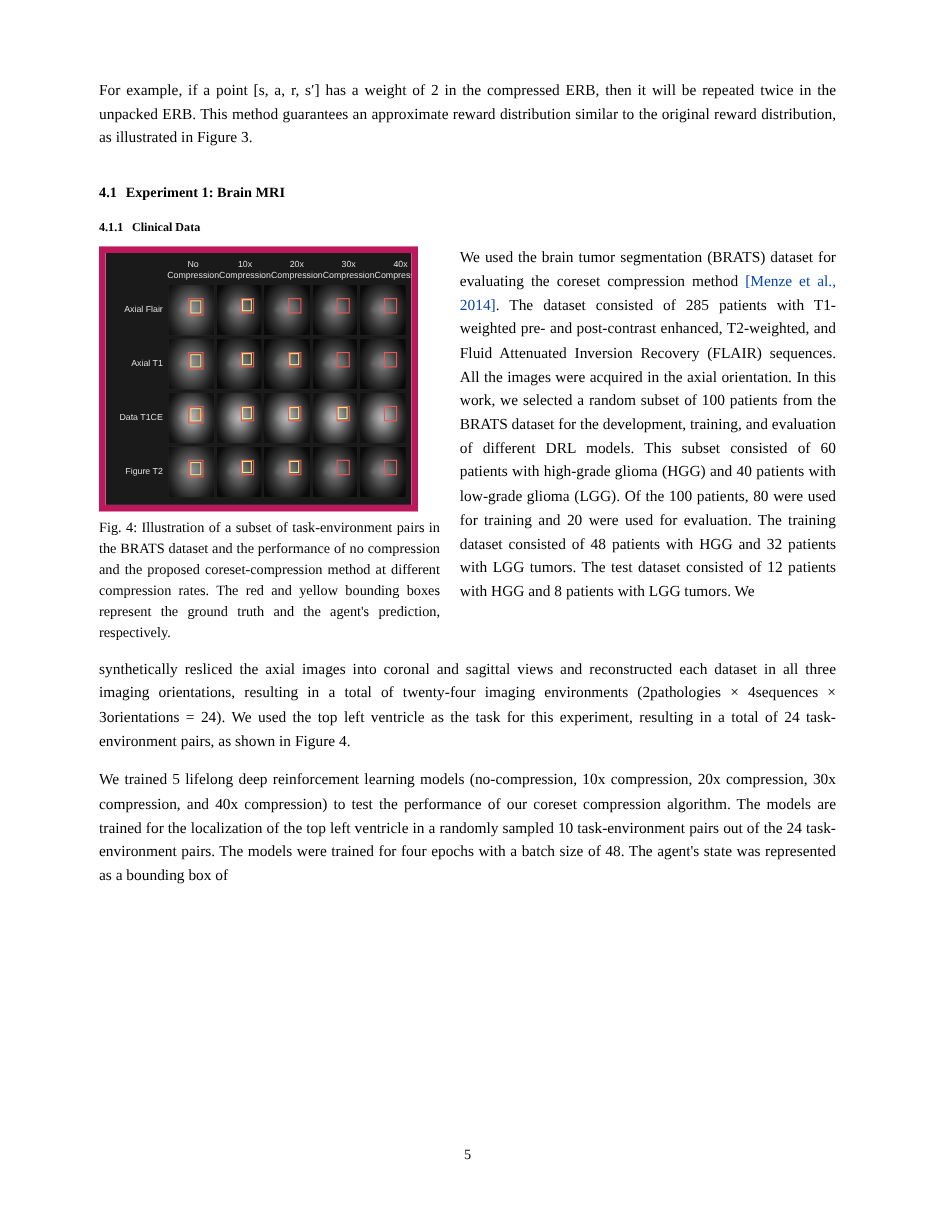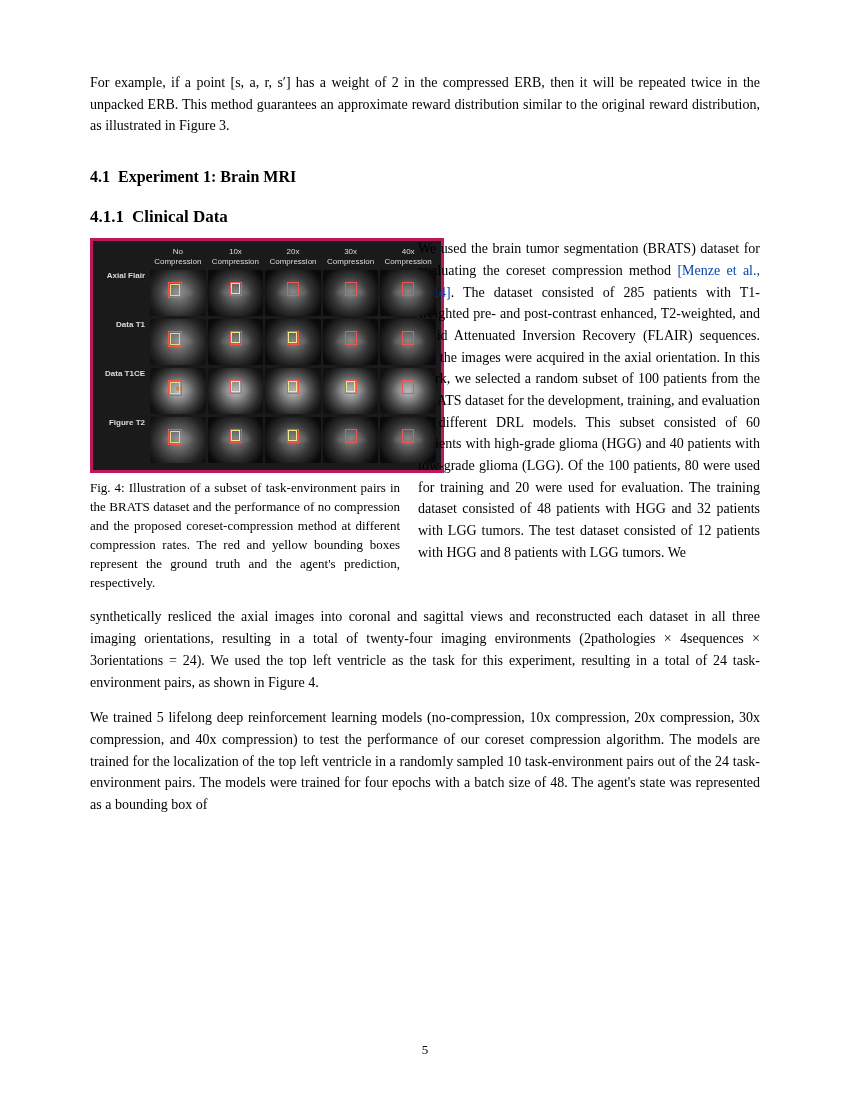--- a/index.html
+++ b/index.html
@@ -27,28 +27,28 @@
 
     
     .section-heading {
       font-size: 20px;
       font-weight: bold;
       margin-top: 24px;
       margin-bottom: 14px;
     }
 
     .subsection-heading {
-      font-size: 16px;
+      font-size: 13px;
       font-weight: bold;
       margin-top: 16px;
       margin-bottom: 10px;
     }
 
     .subsubsection-heading {
-      font-size: 17px;
+      font-size: 11px;
       font-weight: bold;
       margin-top: 14px;
       margin-bottom: 8px;
     }
 
     
     .two-col {
       display: flex;
       gap: 18px;
       margin-bottom: 14px;
@@ -60,23 +60,23 @@
       width: 310px;
     }
 
     .col-right {
       flex: 1;
       text-align: justify;
     }
 
     
     .figure-box {
-      width: 354px;
+      width: 290px;
       background: #1a1a1a;
-      border: 3px solid #be185d;
+      border: 6px solid #be185d;
       margin-bottom: 6px;
       overflow: hidden;
     }
 
     .figure-caption {
       font-size: 13px;
       line-height: 1.45;
       margin-top: 6px;
       text-align: justify;
     }
@@ -102,23 +102,22 @@
       flex: 1;
       text-align: center;
       color: #ddd;
       font-size: 8px;
       font-family: Arial, sans-serif;
       line-height: 1.2;
     }
 
     .mri-data-row {
       display: flex;
-      align-items: flex-start;
+      align-items: center;
       margin-bottom: 3px;
-      font-weight: bold;
     }
 
     .mri-row-label {
       width: 52px;
       flex-shrink: 0;
       color: #ddd;
       font-size: 8px;
       font-family: Arial, sans-serif;
       text-align: right;
       padding-right: 4px;
@@ -275,21 +274,21 @@
               <div class="bbox-red-sm"></div>
             </div>
             <div class="mri-cell">
               <div class="brain-base brain-compressed"></div>
                 <div class="brain-detail"></div>
               <div class="bbox-red-sm"></div>
             </div>
           </div>
 
           <div class="mri-data-row">
-            <div class="mri-row-label">Data T1</div>
+            <div class="mri-row-label">Axial T1</div>
             <div class="mri-cell">
               <div class="brain-base"></div>
                 <div class="brain-detail"></div>
               <div class="bbox-red"></div>
                 <div class="bbox-yellow"></div>
             </div>
             <div class="mri-cell">
               <div class="brain-base brain-compressed"></div>
                 <div class="brain-detail"></div>
               <div class="bbox-red-sm"></div>

